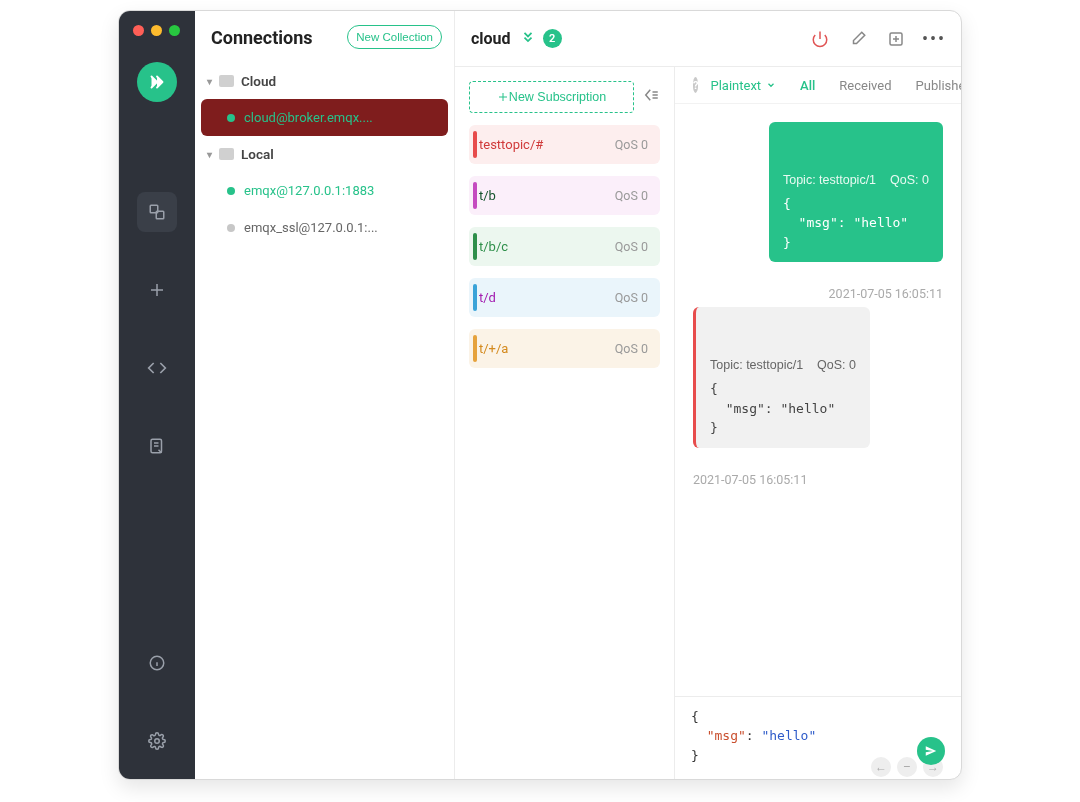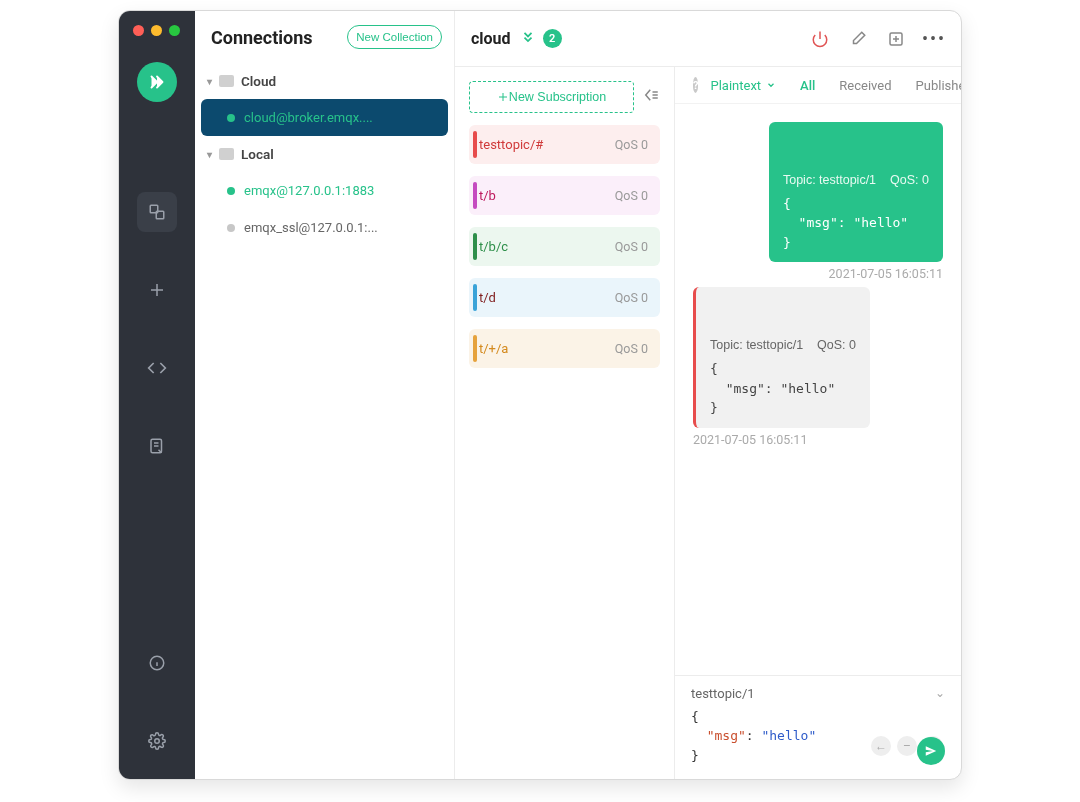--- a/index.html
+++ b/index.html
@@ -102,21 +102,21 @@
 .conn-item {
   display:flex;align-items:center;gap:9px;
   font-size:13px; padding: 11px 12px 11px 32px;
   cursor:pointer;
   color:#666;
   white-space:nowrap;overflow:hidden;text-overflow:ellipsis;
 }
 .conn-item .dot { width:8px;height:8px;border-radius:50%;flex-shrink:0; }
 .dot-green { background:#27c28a; }
 .dot-grey { background:#c7c7c7; }
-.conn-item.selected { background:#0c4a6e; color:#27c28a; border-radius:6px; margin:0 6px; padding-left:26px;}
+.conn-item.selected { background:#7f1d1d; color:#27c28a; border-radius:6px; margin:0 6px; padding-left:26px;}
 .conn-item.online { color:#27c28a; }
 
 
 .main {
   flex:1;
   display:flex;
   flex-direction:column;
   min-width:0;
 }
 .main-header {
@@ -167,23 +167,23 @@
   padding: 12px 12px 12px 10px;
   border-radius:6px;font-size:13px;
   position:relative;
 }
 .sub-card::before {
   content:"";position:absolute;left:4px;top:6px;bottom:6px;width:4px;border-radius:2px;
 }
 .sub-qos { color:#999;font-size:12.5px; }
 .sub-topic { font-weight:400; }
 .s-red { background:#fdeeee; } .s-red::before{background:#e74c4c;} .s-red .sub-topic{color:#d03a3a;}
-.s-mag { background:#fbeffa; } .s-mag::before{background:#c54bc0;} .s-mag .sub-topic{color:#be185d;}
+.s-mag { background:#fbeffa; } .s-mag::before{background:#c54bc0;} .s-mag .sub-topic{color:#14532d;}
 .s-grn { background:#ecf7ef; } .s-grn::before{background:#2e8f4a;} .s-grn .sub-topic{color:#2e8f4a;}
-.s-blu { background:#eaf5fb; } .s-blu::before{background:#3aa3d8;} .s-blu .sub-topic{color:#7f1d1d;}
+.s-blu { background:#eaf5fb; } .s-blu::before{background:#3aa3d8;} .s-blu .sub-topic{color:#a21caf;}
 .s-org { background:#fbf3e7; } .s-org::before{background:#e6a23c;} .s-org .sub-topic{color:#d48a1e;text-align:right;}
 
 
 .msgs-col { flex:1;display:flex;flex-direction:column;min-width:0; }
 .msgs-filter {
   display:flex;align-items:center;padding:10px 18px;border-bottom:1px solid #f2f2f2;gap:12px;
   font-size:13px;
 }
 .plaintext-toggle { color:#27c28a;cursor:pointer;display:flex;align-items:center;gap:5px;}
 .info-circle { width:16px;height:16px;border-radius:50%;background:#c9c9c9;color:#fff;display:flex;align-items:center;justify-content:center;font-size:11px;font-weight:700;}
@@ -193,21 +193,21 @@
 .filter-sep{width:1px;height:14px;background:#ddd;}
 
 .msgs-area {
   flex:1;overflow:auto;padding:18px;display:flex;flex-direction:column;gap:6px;
 }
 .bubble {
   max-width:260px;padding:10px 14px;border-radius:6px;
   font-family: ui-monospace,Menlo,Consolas,monospace;font-size:13px;line-height:1.5;
   white-space:pre;
 }
-.bubble-row { display:flex;flex-direction:column; }
+.bubble-row { display:flex;flex-direction:column;gap:20px; }
 .bubble-row.right { align-items:flex-end; }
 .bubble-row.left { align-items:flex-start; }
 .bubble.sent { background:#27c28a;color:#fff; }
 .bubble.sent .meta { color:#e8faf2;margin-bottom:4px;font-family:-apple-system,sans-serif;font-size:12.5px;display:flex;justify-content:space-between;gap:14px;}
 .bubble.recv { background:#f1f1f1;color:#444;border-left:3px solid #e74c4c; }
 .bubble.recv .meta { color:#666;margin-bottom:4px;font-family:-apple-system,sans-serif;font-size:12.5px;display:flex;justify-content:space-between;gap:14px;}
 .timestamp { color:#aaa;font-size:12.5px;margin-top:4px; }
 
 .publish {
   border-top:1px solid #ececec;padding:10px 16px 14px 16px;font-size:13px;position:relative;
@@ -425,24 +425,20 @@
                 <span>Topic: testtopic/1</span>
                 <span>QoS: 0</span>
               </div><span>{
   "msg": "hello"
 }</span></div>
             <div class="timestamp">2021-07-05 16:05:11</div>
           </div>
         </div>
 
         <div class="publish">
-          <div class="pub-topic">
-            <span>testtopic/1</span>
-            <span class="chev">⌄</span>
-          </div>
           <div class="pub-payload">{<br>&nbsp;&nbsp;<span class="k">"msg"</span>: <span class="s">"hello"</span><br>}</div>
           <div class="nav-dots">
             <div class="nav-dot">←</div>
             <div class="nav-dot">–</div>
             <div class="nav-dot">→</div>
           </div>
           <div class="send-btn">
             <svg width="14" height="14" viewBox="0 0 24 24">
                   <path d="M3 20l18-8L3 4v6l12 2-12 2z"></path>
                 </svg>

